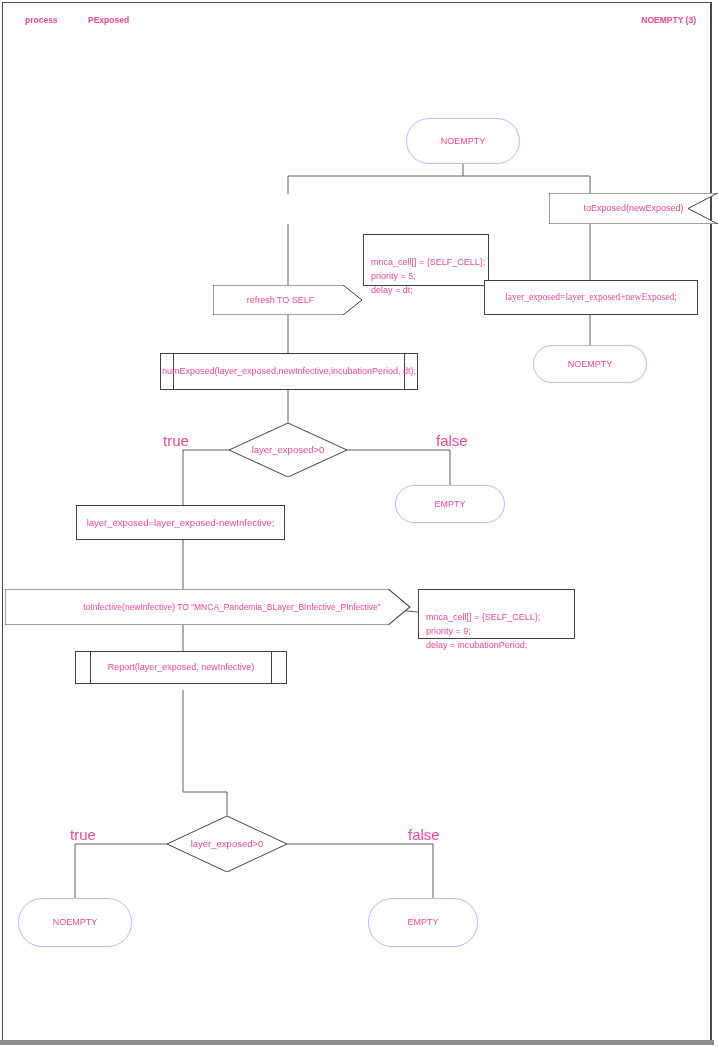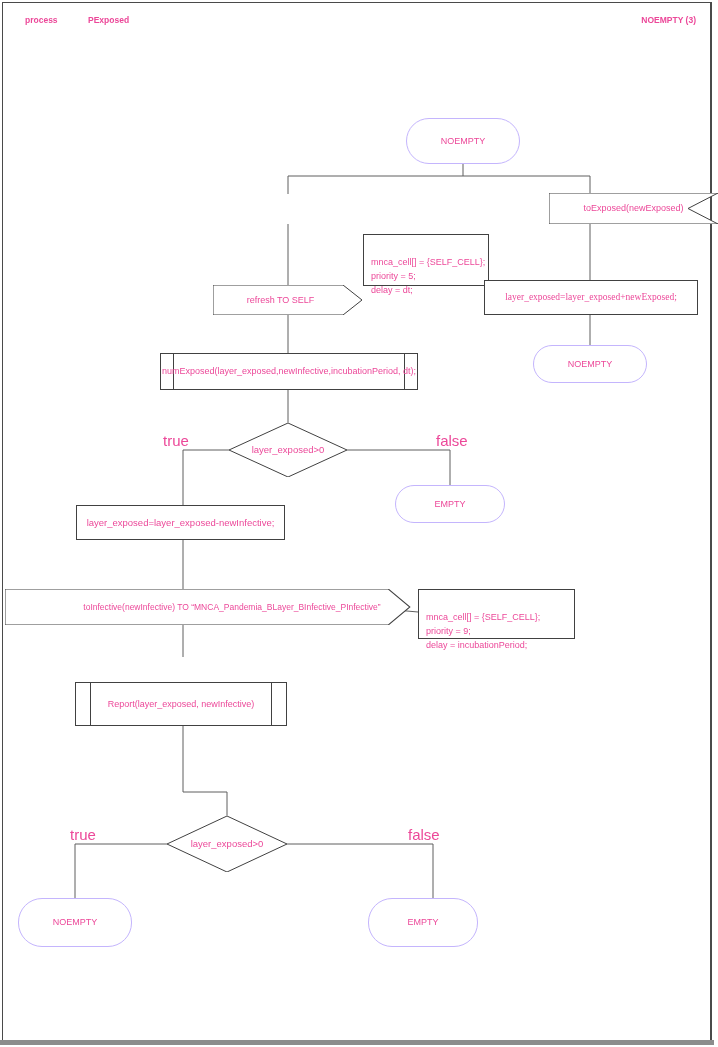--- a/index.html
+++ b/index.html
@@ -120,21 +120,21 @@
       </svg>
     <span class="lbl">toInfective(newInfective) TO “MNCA_Pandemia_BLayer_BInfective_PInfective”</span>
   </div>
 
   <div class="note" style="position:absolute;left:418px;top:589px;width:157px;height:50px;">
     <div>mnca_cell[] = {SELF_CELL};</div>
     <div>priority = 9;</div>
     <div>delay = incubationPeriod;</div>
   </div>
 
-  <div class="node predef" style="left:75px;top:682px;width:212px;height:44px;">
+  <div class="node predef" style="left:75px;top:651px;width:212px;height:33px;">
     <span class="bar" style="left:14px;"></span>
     <span class="bar" style="right:14px;"></span>
     <span class="lbl">Report(layer_exposed, newInfective)</span>
   </div>
 
   <div class="node" style="left:167px;top:816px;width:120px;height:56px;">
     <svg class="shape-svg" viewBox="0 0 120 56" preserveAspectRatio="none">
       <polygon points="0,28 60,0 120,28 60,56"></polygon>
       </svg>
     <span class="lbl diamond-lbl">layer_exposed&gt;0</span>

